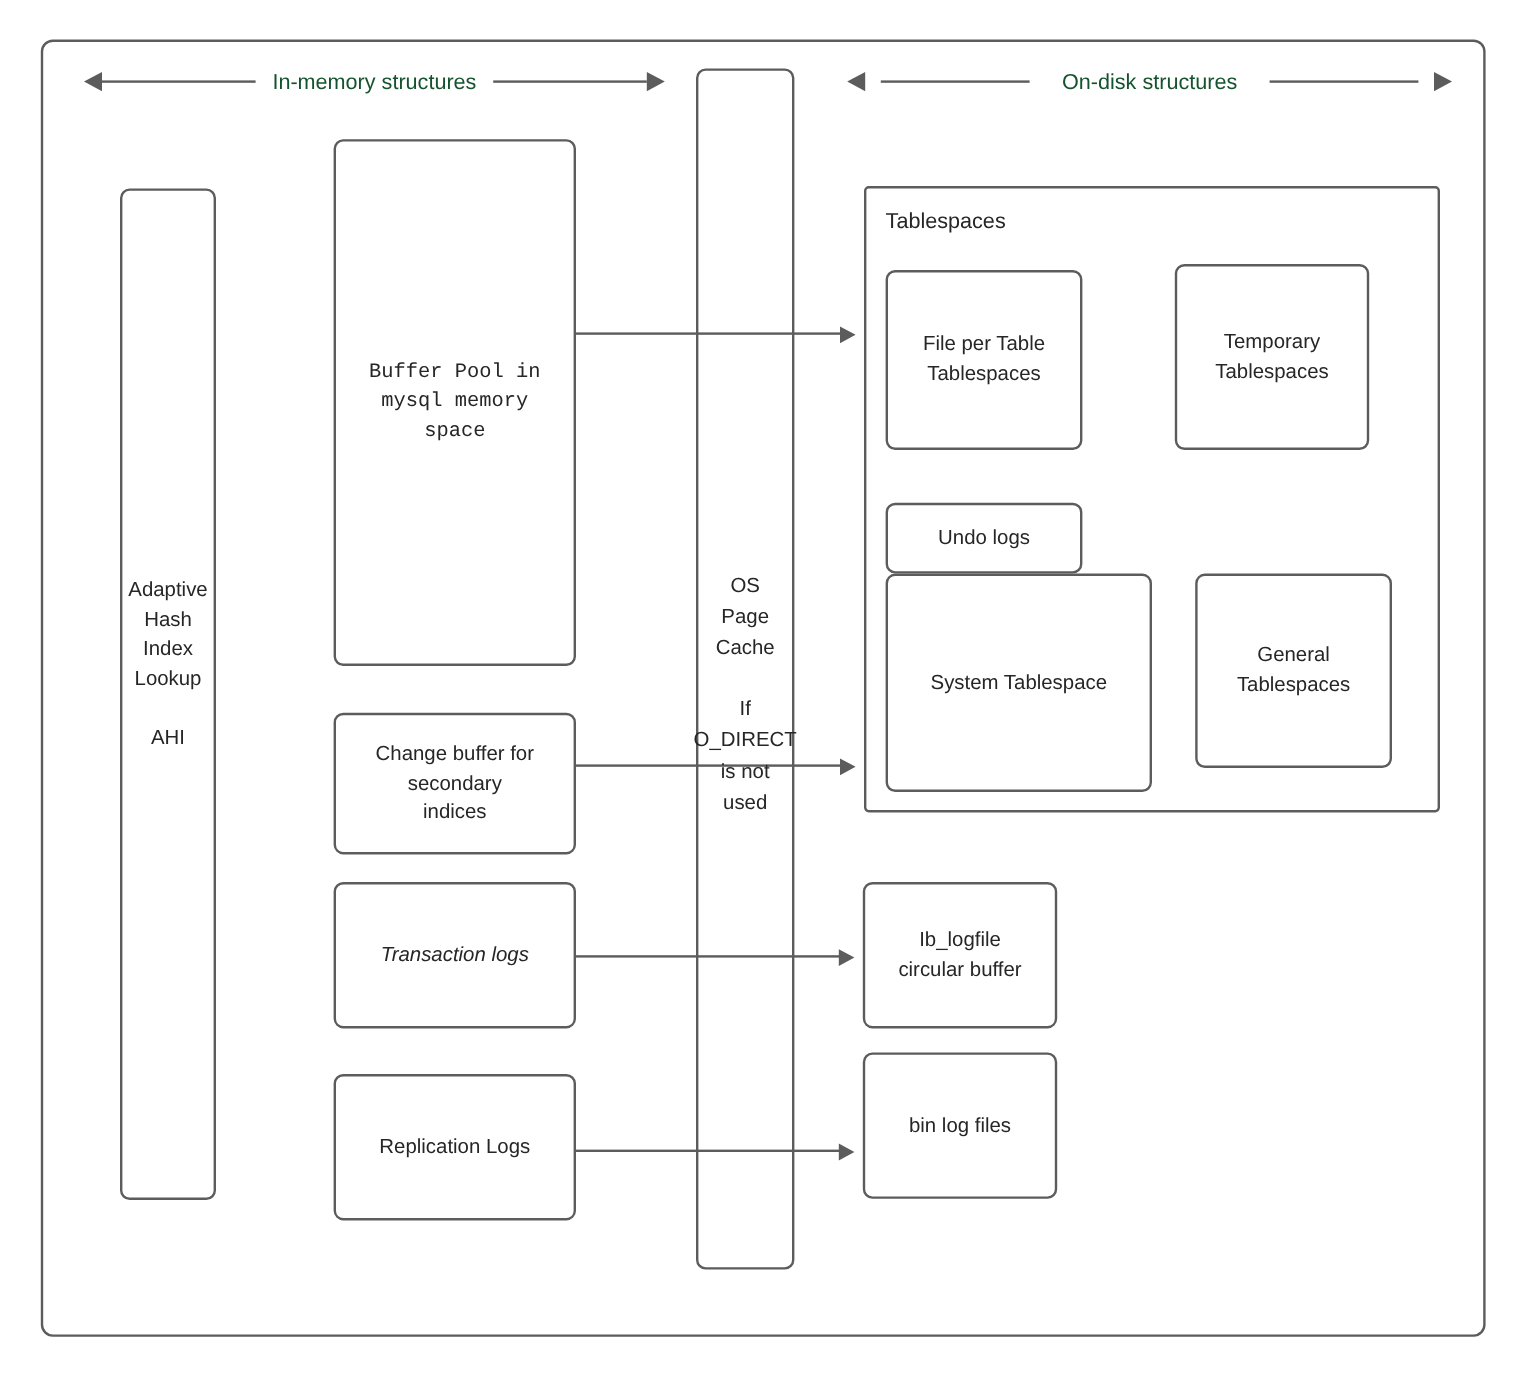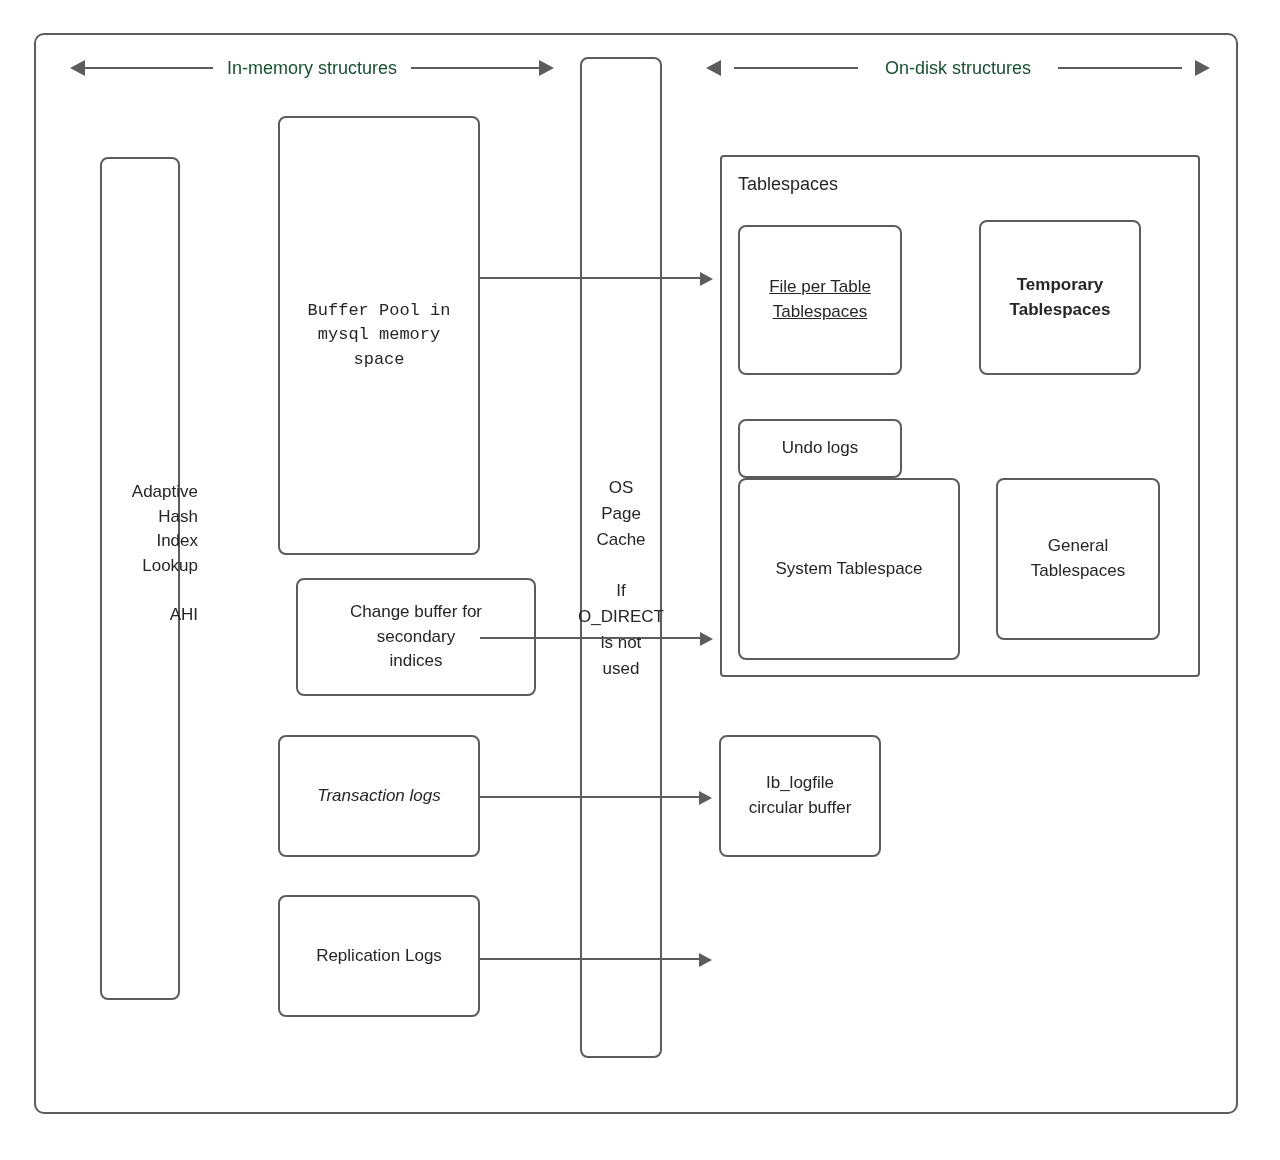--- a/index.html
+++ b/index.html
@@ -78,42 +78,42 @@
     position:absolute;width:0;height:0;
     border-top:7px solid transparent;
     border-bottom:7px solid transparent;
     border-left:13px solid #5c5c5c;
   }
 
   
   #ahi-box{left:100px;top:157px;width:80px;height:843px;}
   .ahi-text{
     position:absolute;left:82px;top:480px;width:116px;
-    text-align:right;font-size:17px;line-height:1.45;
+    text-align:center;font-size:17px;line-height:1.45;
     white-space:pre-line;color:#262626;
   }
 
   #buffer-pool{left:278px;top:116px;width:202px;height:439px;font-family:Liberation Mono, monospace;}
-  #change-buffer{left:278px;top:578px;width:240px;height:118px;margin-left:18px;}
+  #change-buffer{left:278px;top:594px;width:202px;height:118px;}
   #transaction-logs{left:278px;top:735px;width:202px;height:122px;font-style:italic;}
   #replication-logs{left:278px;top:895px;width:202px;height:122px;}
 
   #os-page-cache-box{left:580px;top:57px;width:82px;height:1001px;}
   .osc-text{
     position:absolute;left:556px;top:449px;width:130px;
     text-align:center;font-size:17px;line-height:1.52;
     white-space:pre-line;color:#262626;margin-top:26px;
   }
 
   #tablespaces-frame{left:720px;top:155px;width:480px;height:522px;border-radius:4px;}
   #tablespaces-title{
     position:absolute;left:738px;top:174px;font-size:18px;color:#262626;
   }
-  #file-per-table{left:738px;top:225px;width:164px;height:150px;text-decoration:underline;}
-  #temporary-ts{left:979px;top:220px;width:162px;height:155px;font-weight:bold;}
+  #file-per-table{left:738px;top:225px;width:164px;height:150px;}
+  #temporary-ts{left:979px;top:220px;width:162px;height:155px;}
   #undo-logs{left:738px;top:419px;width:164px;height:59px;}
   #system-ts{left:738px;top:478px;width:222px;height:182px;}
   #general-ts{left:996px;top:478px;width:164px;height:162px;}
 
   #ib-logfile{left:719px;top:735px;width:162px;height:122px;}
   #bin-log-files{left:719px;top:877px;width:162px;height:122px;}
 </style>
 </head>
 <body>
 
@@ -184,14 +184,15 @@
 Tablespaces</div>
   <div class="node" id="temporary-ts">Temporary
 Tablespaces</div>
   <div class="node" id="undo-logs">Undo logs</div>
   <div class="node" id="system-ts">System Tablespace</div>
   <div class="node" id="general-ts">General
 Tablespaces</div>
 
   <div class="node" id="ib-logfile">Ib_logfile
 circular buffer</div>
+  <div class="node" id="bin-log-files">bin log files</div>
 
 </div>
 
 </body></html>

